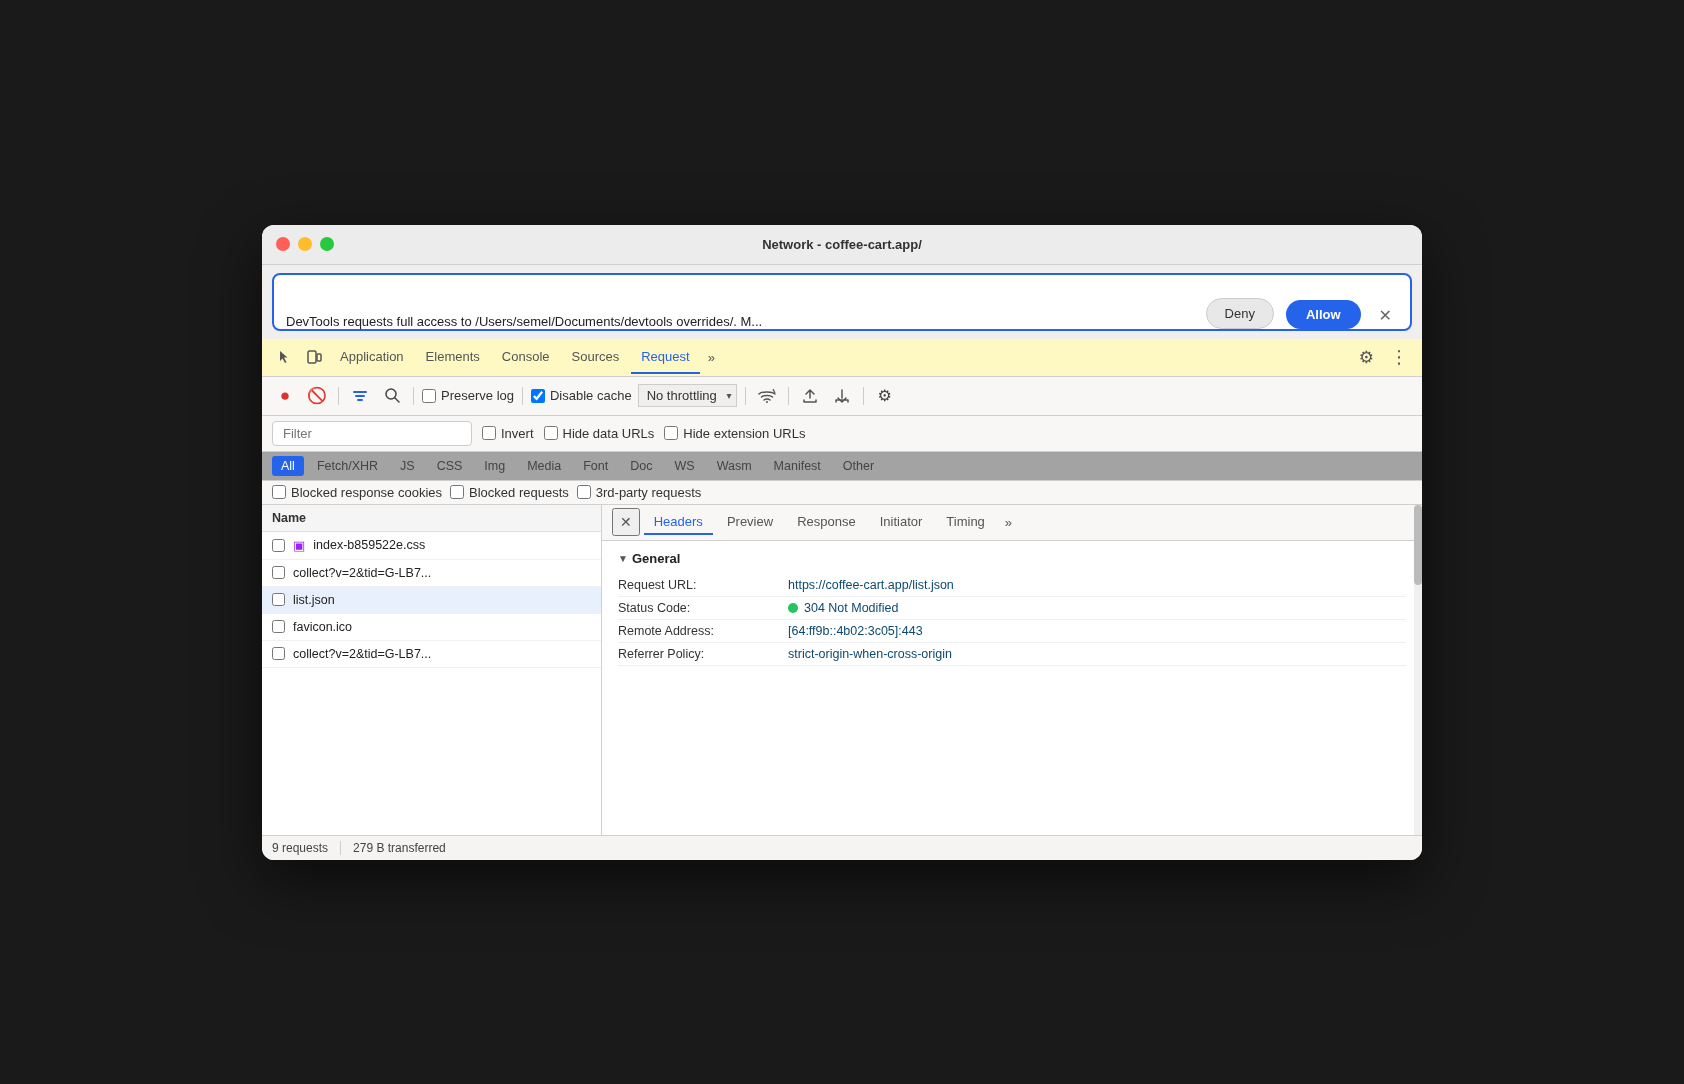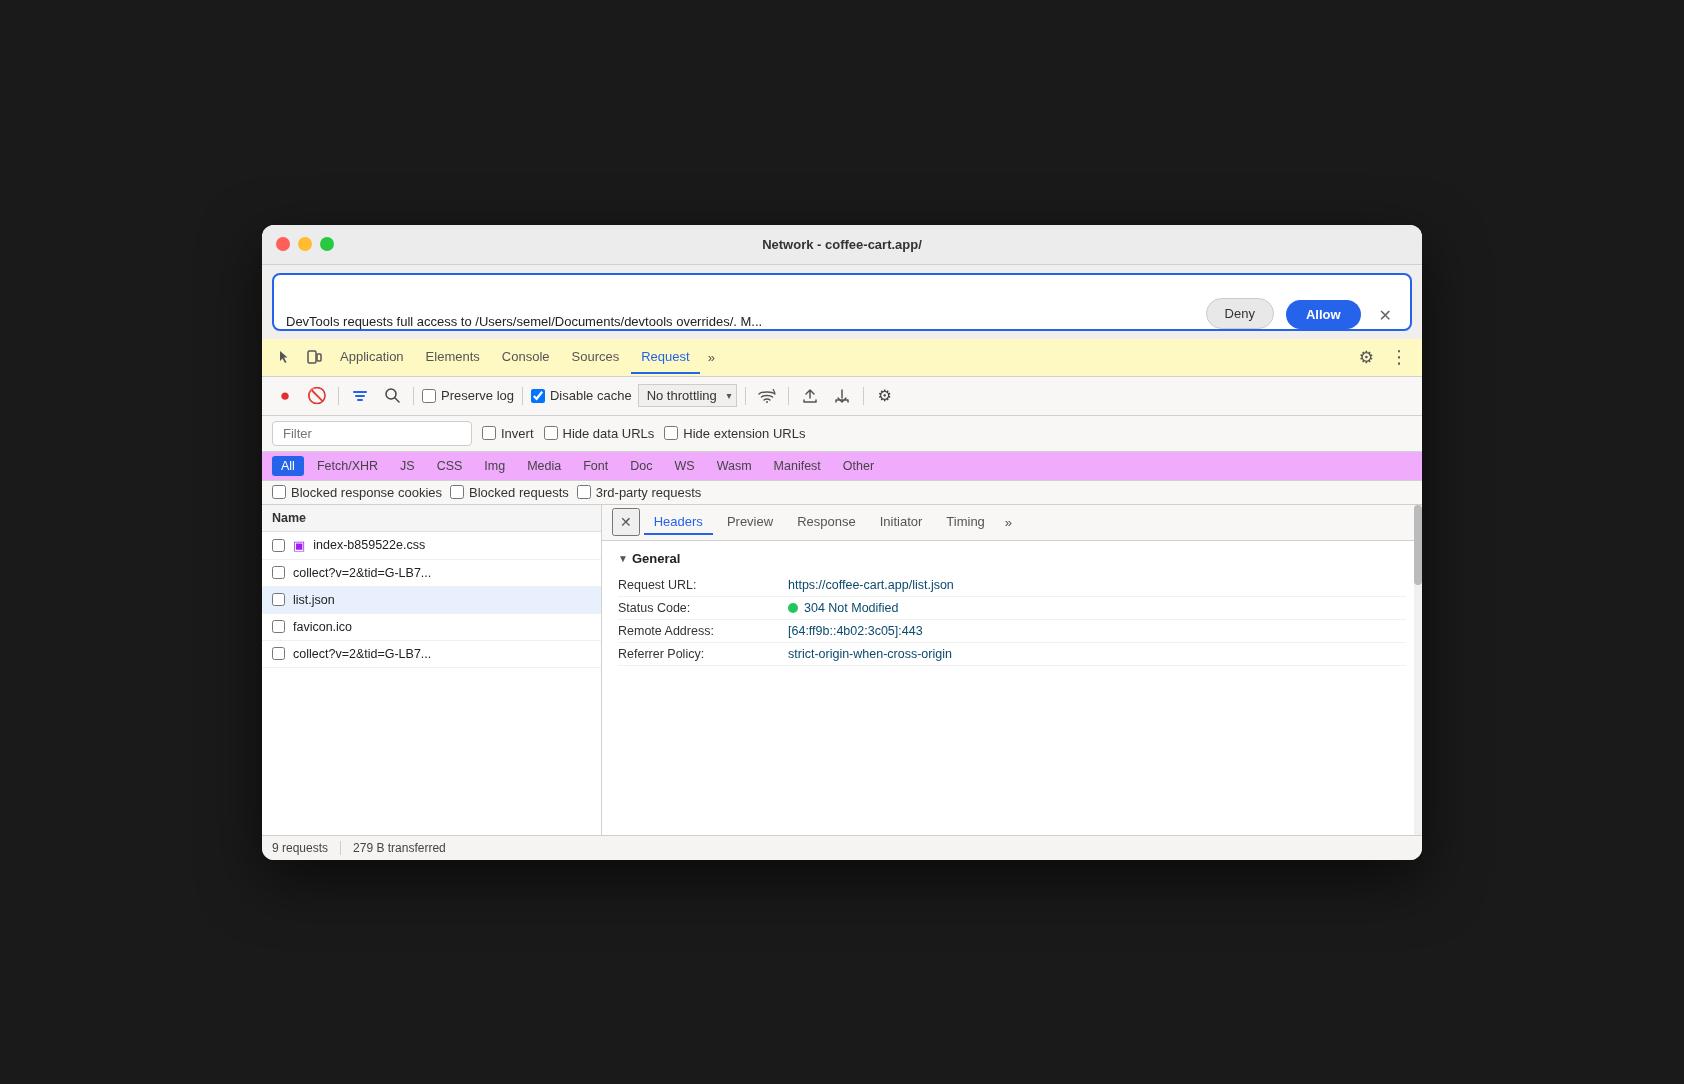--- a/index.html
+++ b/index.html
@@ -225,21 +225,21 @@
       width: 200px;
       background: #fff;
       color: #333;
     }
     .type-filter-row {
       display: flex;
       align-items: center;
       padding: 4px 10px;
       gap: 4px;
       border-bottom: 1px solid #d0d0d0;
-      background: #f0abfc;
+      background: #a3a3a3;
     }
     .type-btn {
       padding: 3px 9px;
       font-size: 12.5px;
       cursor: pointer;
       border: none;
       background: none;
       color: #444;
       border-radius: 3px;
     }

